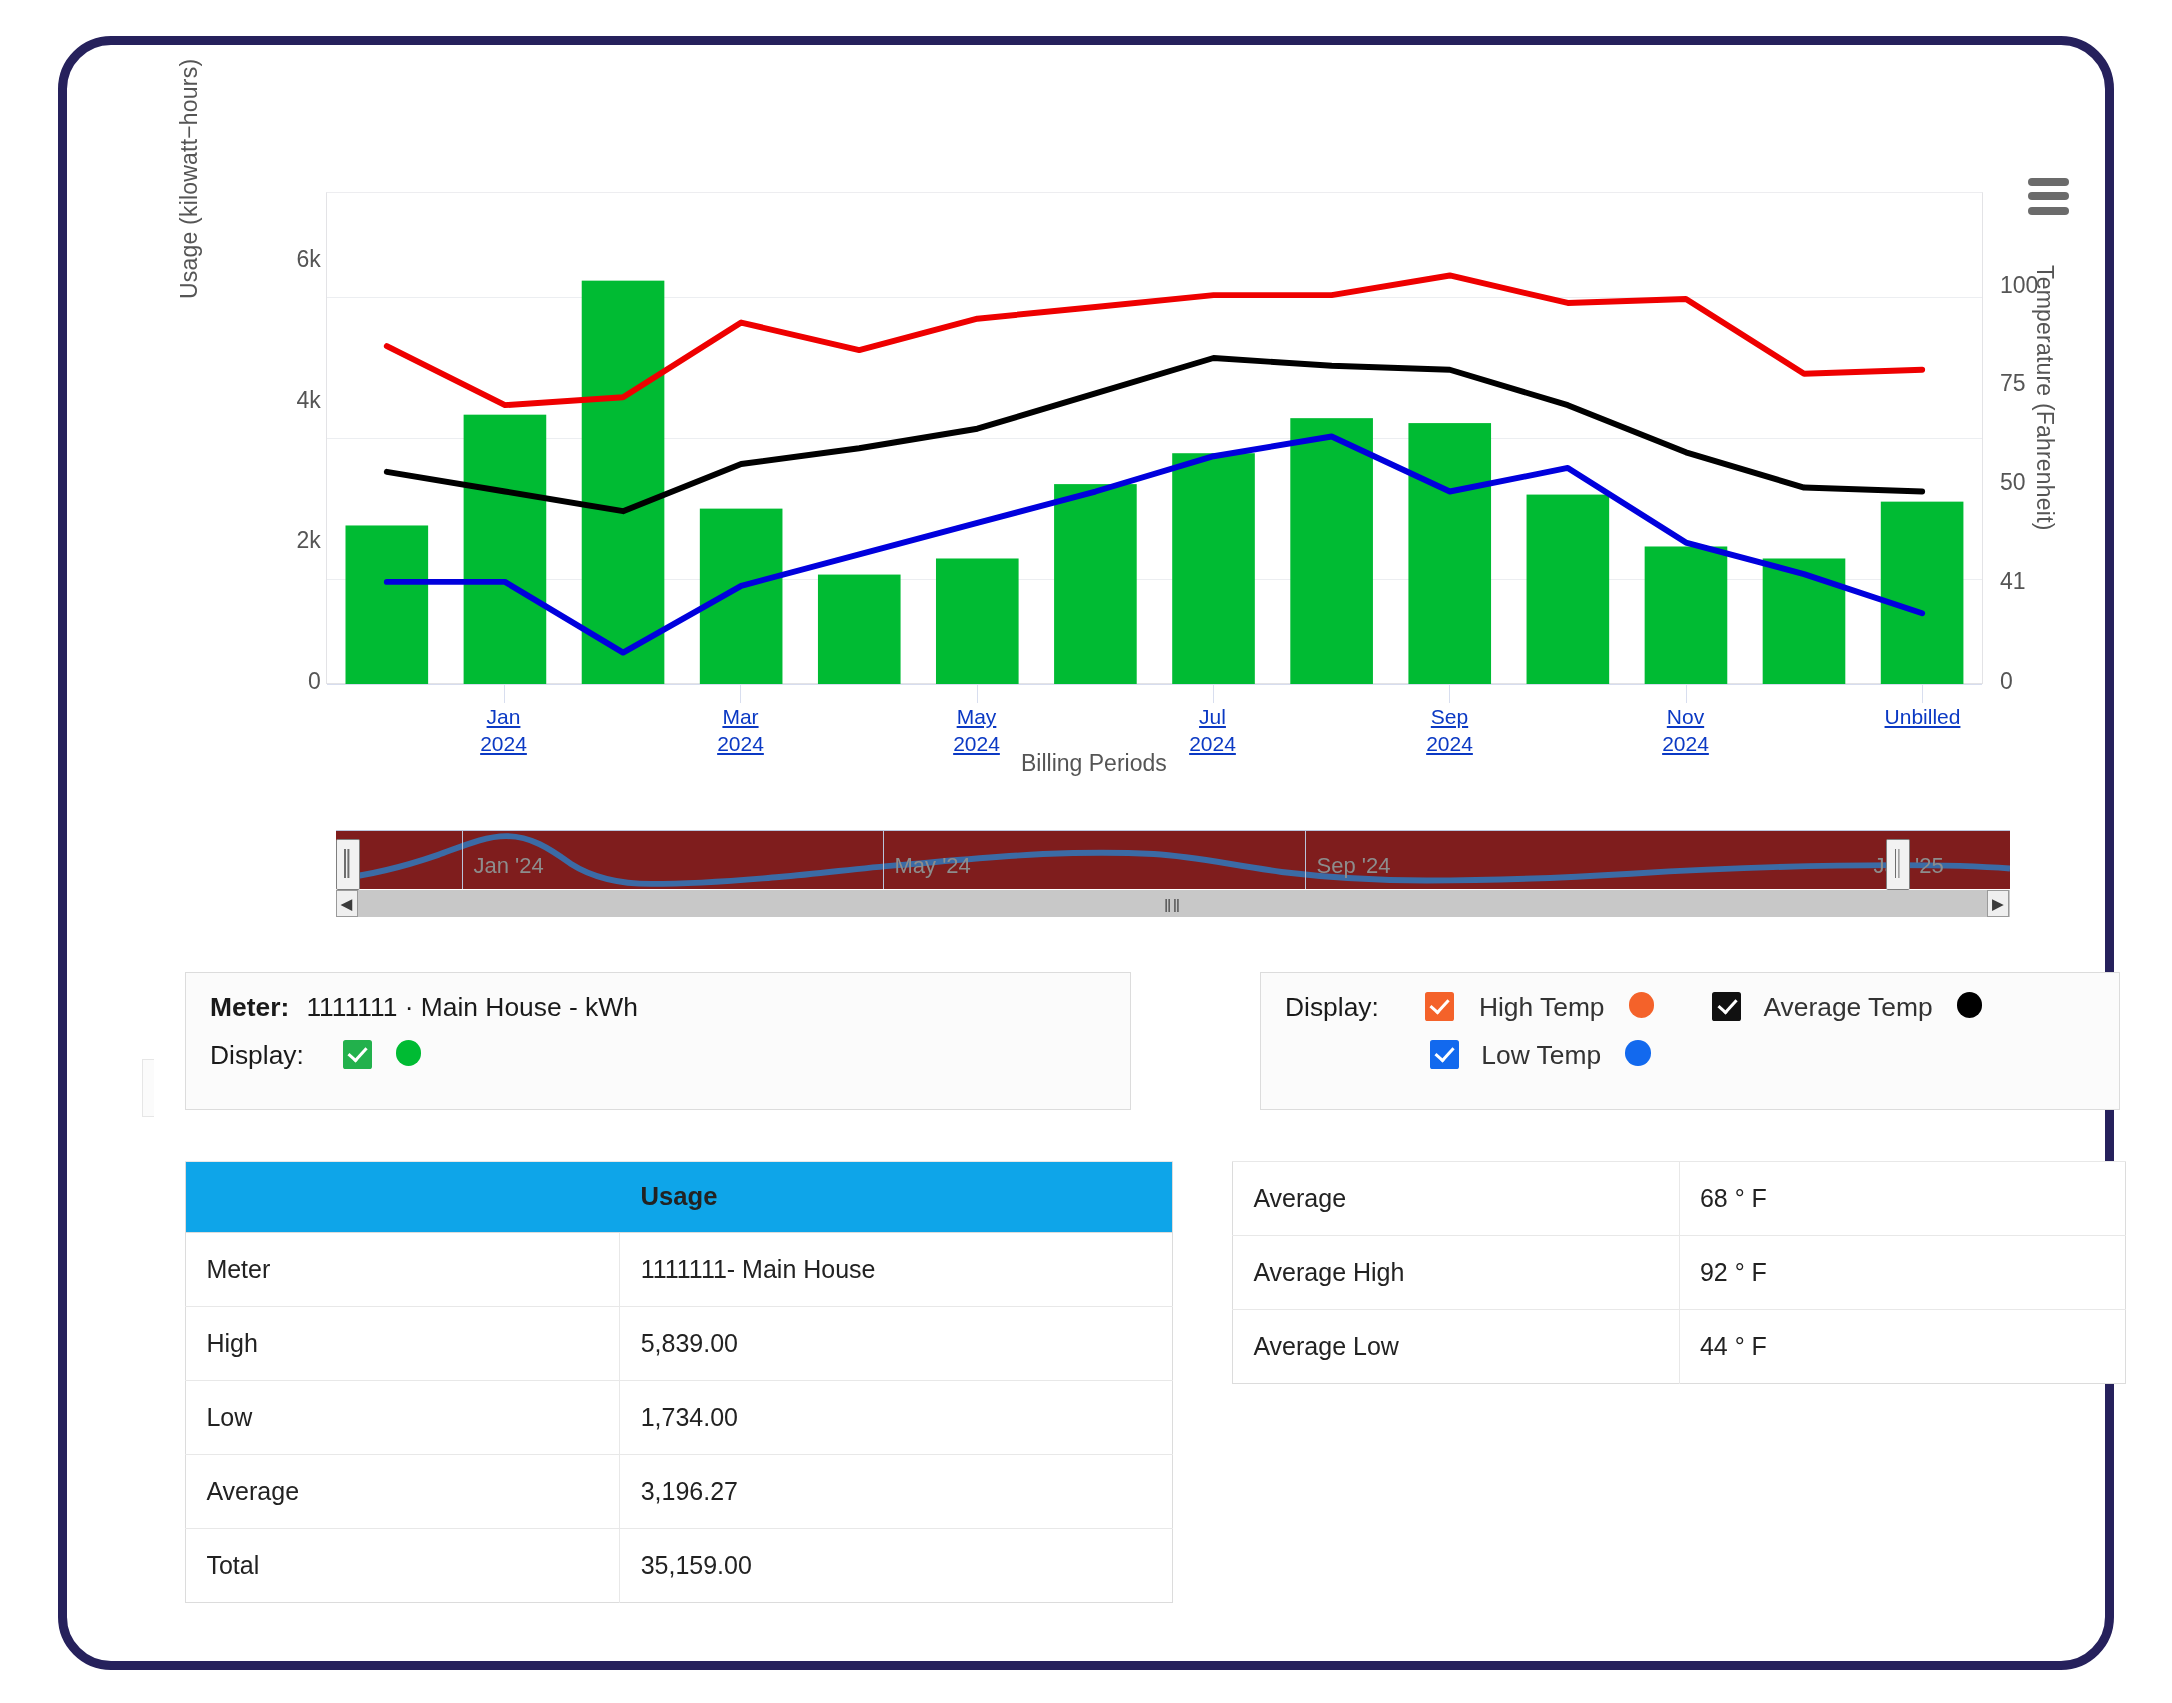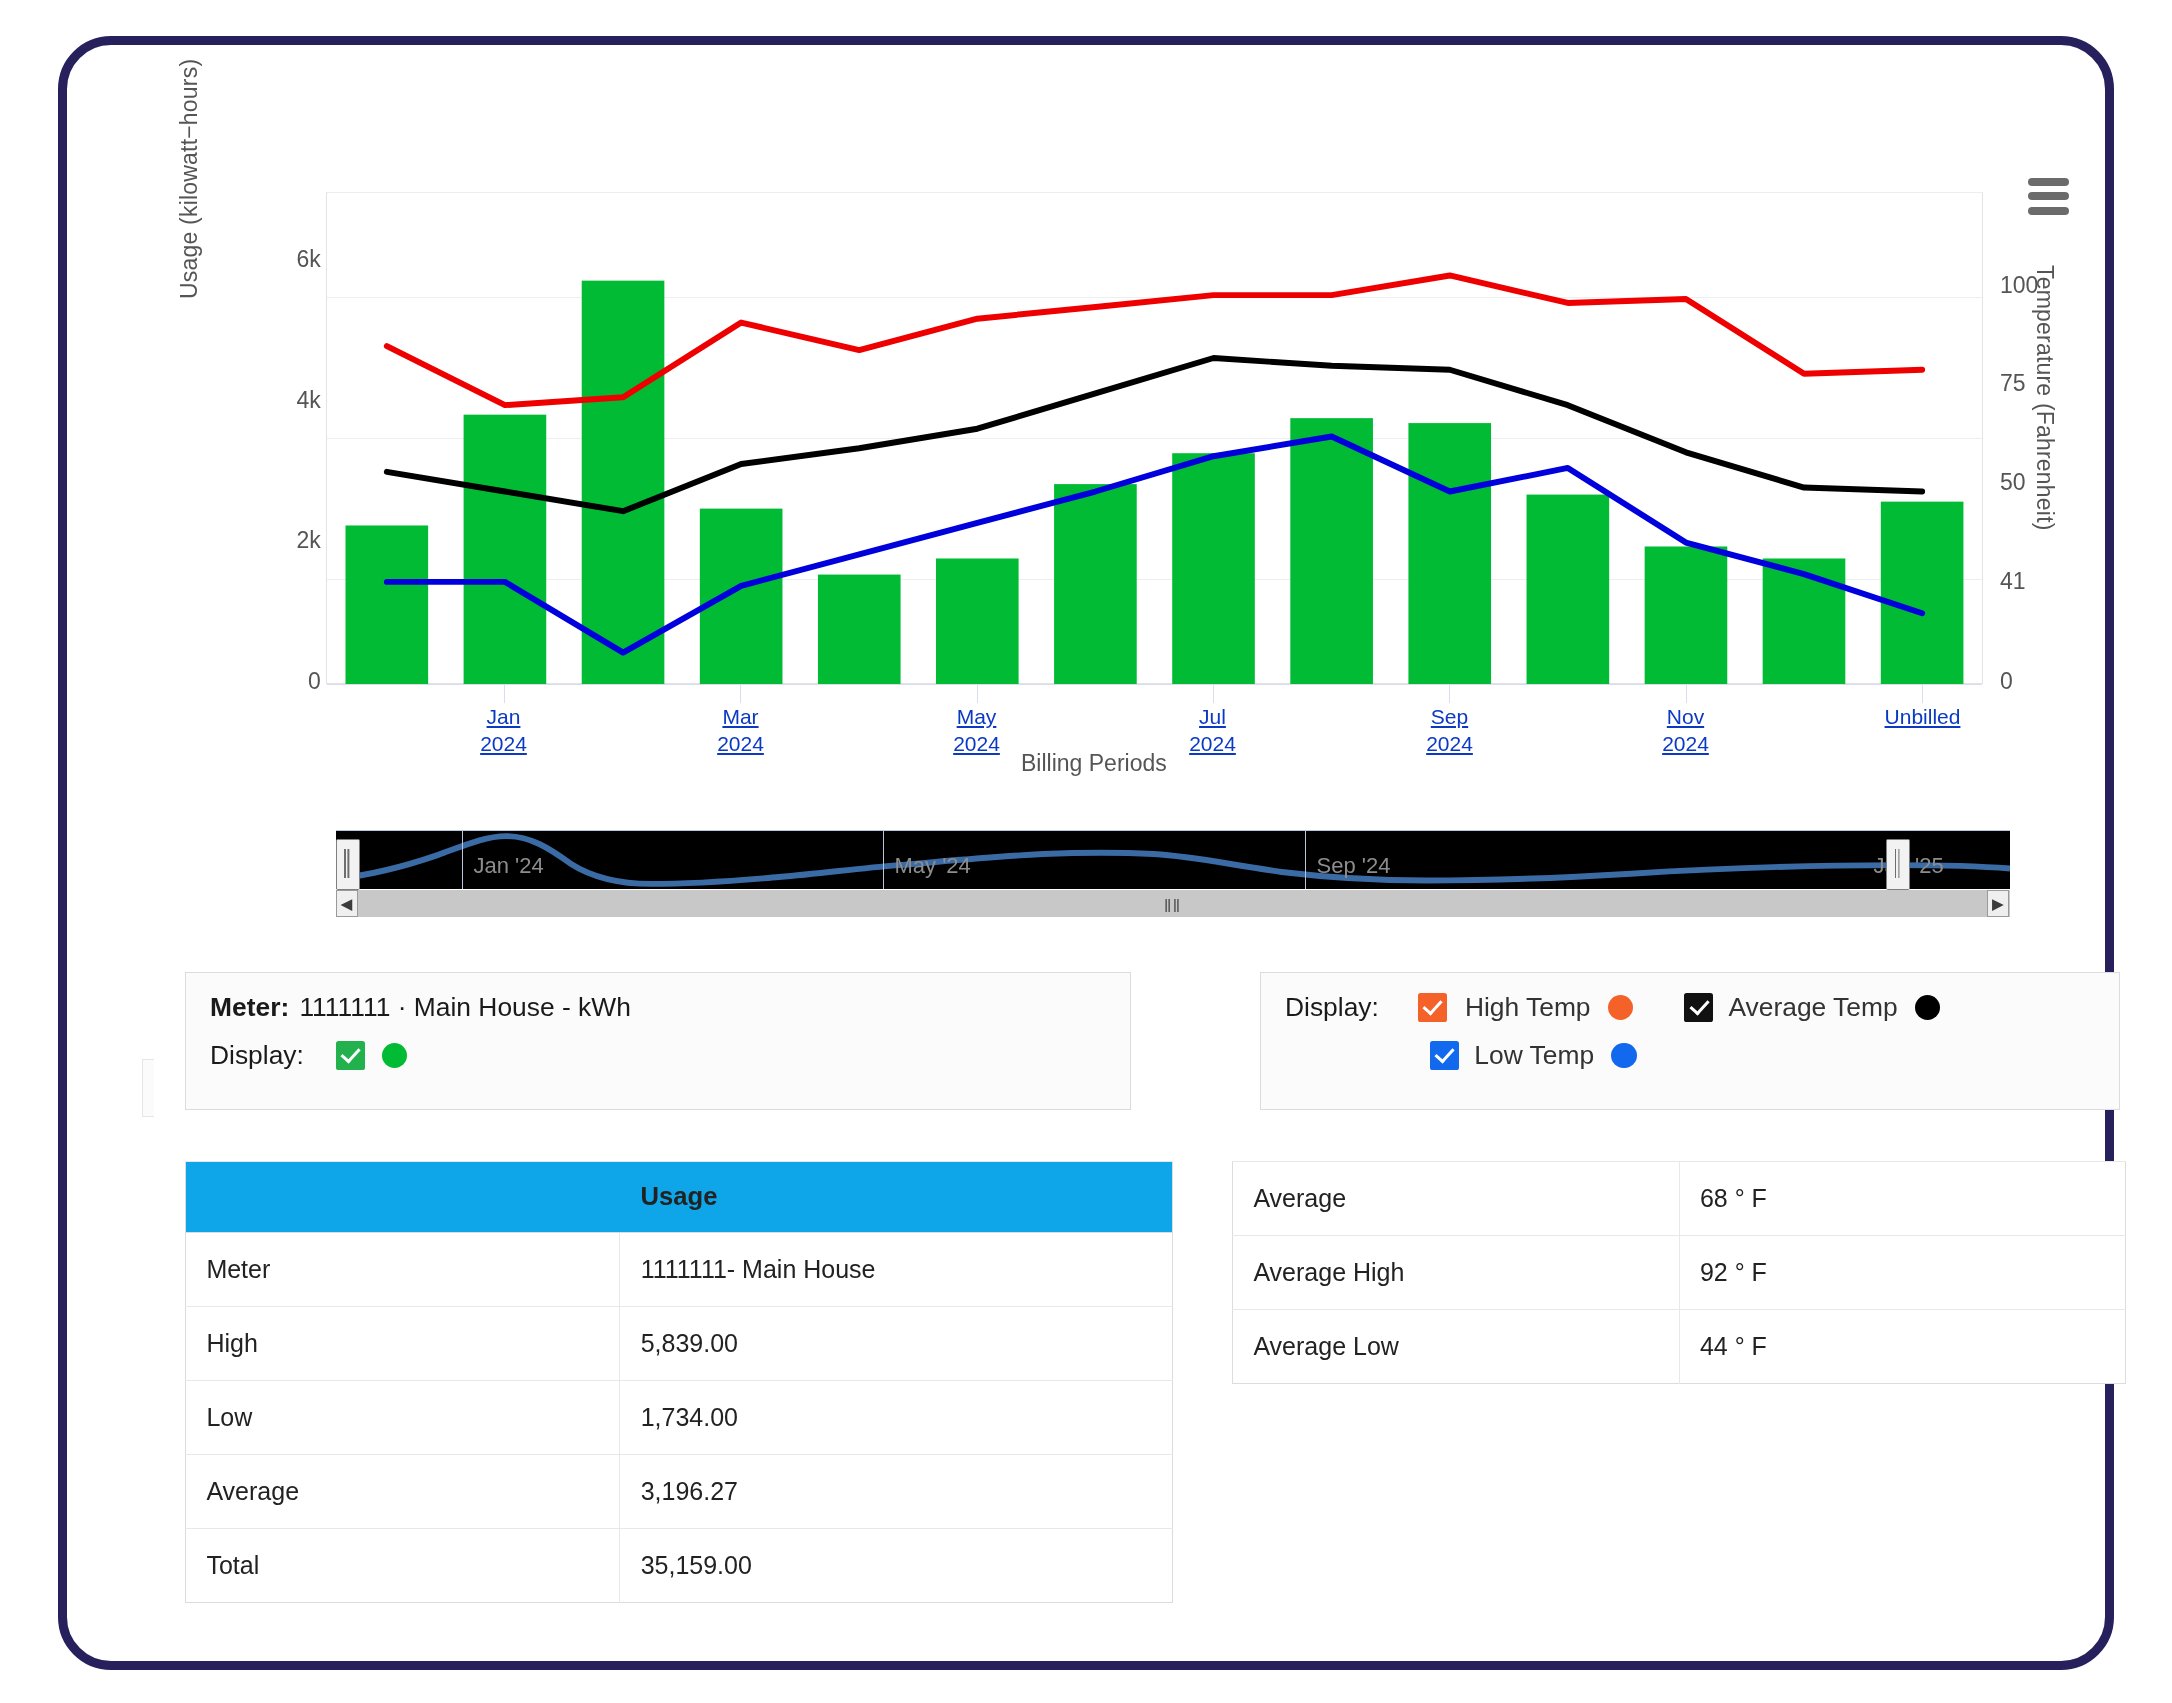--- a/index.html
+++ b/index.html
@@ -32,35 +32,35 @@
   .ytick-r{position:absolute;font-size:23px;color:#555;text-align:left;width:68px;}
   .xtick-line{position:absolute;width:0.9px;background:#d8deef;}
   .xlab{position:absolute;text-align:center;font-size:21px;line-height:27px;color:#0b39c4;width:153px;}
   .xlab a{color:#0b39c4;text-decoration:underline;cursor:pointer;display:block;text-align:center;}
   .axis-title{position:absolute;font-size:23px;color:#555;}
   .hamburger{position:absolute;right:8.5px;top:24px;width:41px;cursor:pointer;}
   .hamburger span{display:block;height:7.7px;background:#6b6b6b;border-radius:4.3px;margin-bottom:6.8px;}
   svg.series{position:absolute;left:0;top:0;overflow:visible;}
   
   .nav-wrap{position:absolute;left:260px;top:782px;width:1691px;height:90px;}
-  .nav-band{position:absolute;left:8.5px;top:3.4px;right:8.5px;height:58px;background:#000000;border-top:0.9px solid #bcc6dc;}
+  .nav-band{position:absolute;left:8.5px;top:3.4px;right:8.5px;height:58px;background:#7f1d1d;border-top:0.9px solid #bcc6dc;}
   .nav-month{position:absolute;font-size:22px;color:#8d8d8d;top:22px;}
   .nav-tickline{position:absolute;top:0;bottom:0;width:0.9px;background:#b9c3d9;}
   .nav-handle{position:absolute;top:12px;width:22px;height:49px;background:#f2f2f2;border:0.9px solid #7f7f7f;border-radius:1.7px;cursor:ew-resize;}
   .nav-handle i{position:absolute;left:7.7px;top:9.4px;width:1.7px;height:29px;background:#6e6e6e;box-shadow:3.4px 0 0 #6e6e6e;}
   .scroll-track{position:absolute;left:8.5px;top:63px;right:8.5px;height:27px;background:#c8c8c8;}
   .scroll-btn{position:absolute;top:63px;width:22px;height:27px;background:#efefef;border:0.9px solid #9a9a9a;box-sizing:border-box;cursor:pointer;}
   .scroll-btn span{position:absolute;left:50%;top:50%;transform:translate(-50%,-50%);font-size:15.3px;color:#3b3b3b;line-height:1;}
   .scroll-grip{position:absolute;left:50%;top:68px;transform:translateX(-50%);font-size:19px;color:#5a5a5a;letter-spacing:0.9px;}
   
   .panel{position:absolute;background:#fbfbfb;border:0.9px solid #dcdcdc;box-sizing:border-box;}
   .panel-meter{left:118px;top:927px;width:946px;height:138px;padding:19px 0 0 24px;}
   .panel-temp{left:1193px;top:927px;width:860px;height:138px;padding:19px 0 0 24px;}
   .ghost-tab{position:absolute;left:75px;top:1014px;width:12px;height:58px;background:#fbfbfb;border:0.9px solid #e6e6e6;border-right:none;box-sizing:border-box;}
-  .row{display:flex;align-items:center;}
+  .row{display:flex;gap:7px;}
   .lbl-strong{font-weight:bold;font-size:26.4px;color:#1a1a1a;}
   .lbl{font-size:26.4px;color:#1a1a1a;}
   .lbl-dim{font-size:26.4px;color:#333;}
   .cbx{width:29px;height:29px;border-radius:2.6px;position:relative;display:inline-block;cursor:pointer;flex:none;}
   .cbx::after{content:"";position:absolute;left:9.4px;top:3.4px;width:7.7px;height:15.3px;border:solid #fff;border-width:0 3.4px 3.4px 0;transform:rotate(42deg);}
   .cbx.c-green{background:#22b14c;}
   .cbx.c-orange{background:#f4622a;}
   .cbx.c-black{background:#111;}
   .cbx.c-blue{background:#1269ee;}
   .dot{width:25.6px;height:25.6px;border-radius:50%;display:inline-block;flex:none;}

